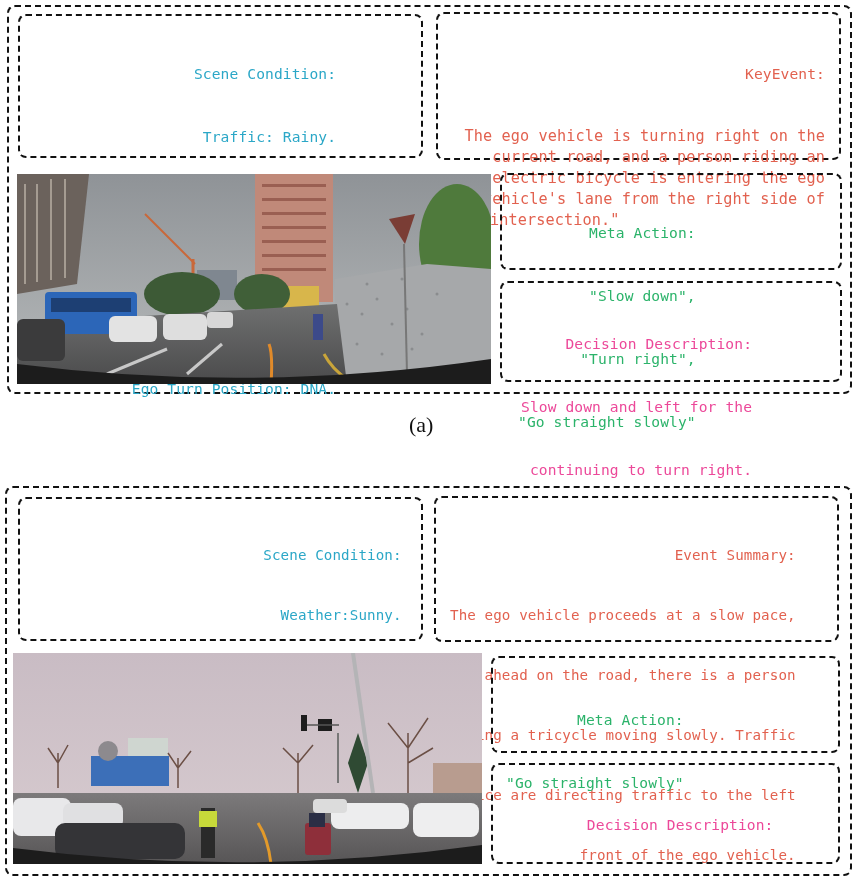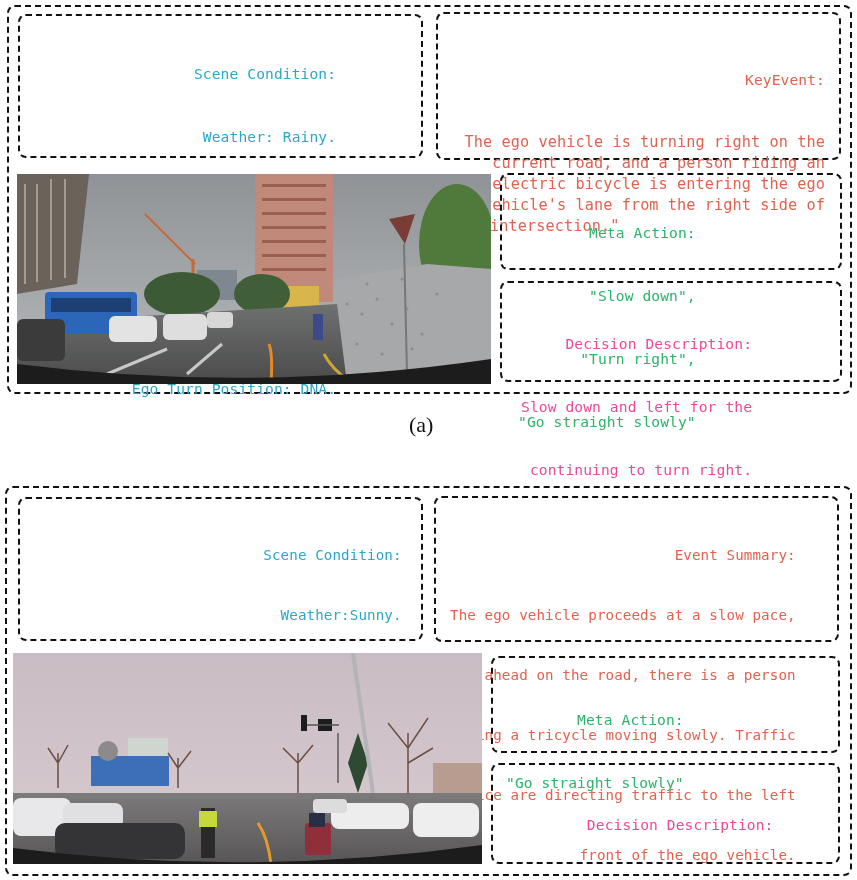--- a/index.html
+++ b/index.html
@@ -16,29 +16,29 @@
   .line { display: block; text-align: right; }
 </style>
 </head>
 <body>
 
 <div class="dash" style="left:7px;top:5px;width:845px;height:389px;"></div>
 
 <div class="dash" style="left:18px;top:14px;width:405px;height:144px;"></div>
 <div class="txt cyan" style="left:34px;top:21px;">
   <span class="line">Scene Condition:</span>
-  <span class="line">Weather: Rainy.</span>
+  <span class="line">Traffic: Rainy.</span>
   <span class="line">Time: Day.</span>
   <span class="line">Road Environment: Urban Crossroad.</span>
   <span class="line">Alternative Lane: Intersection.</span>
   <span class="line">Ego Turn Position: DNA.</span>
 </div>
 
 <div class="dash" style="left:436px;top:12px;width:405px;height:148px;"></div>
-<div class="txt red" style="left:453px;top:27px;width:372px;">
+<div class="txt red" style="left:453px;top:21px;width:372px;">
   <span class="line">KeyEvent:</span>
   <span class="line justify" style="font-size:15.2px;">The ego vehicle is turning right on the current road, and a person riding an electric bicycle is entering the ego vehicle's lane from the right side of the intersection."</span>
 </div>
 
 <div class="scene" style="left:17px;top:174px;width:474px;height:210px;">
   <svg width="474" height="210" viewBox="0 0 474 210">
     <defs>
       <linearGradient id="skyA" x1="0" y1="0" x2="0" y2="1">
         <stop offset="0" stop-color="#8f9397"></stop>
         <stop offset="1" stop-color="#b7babb"></stop>

